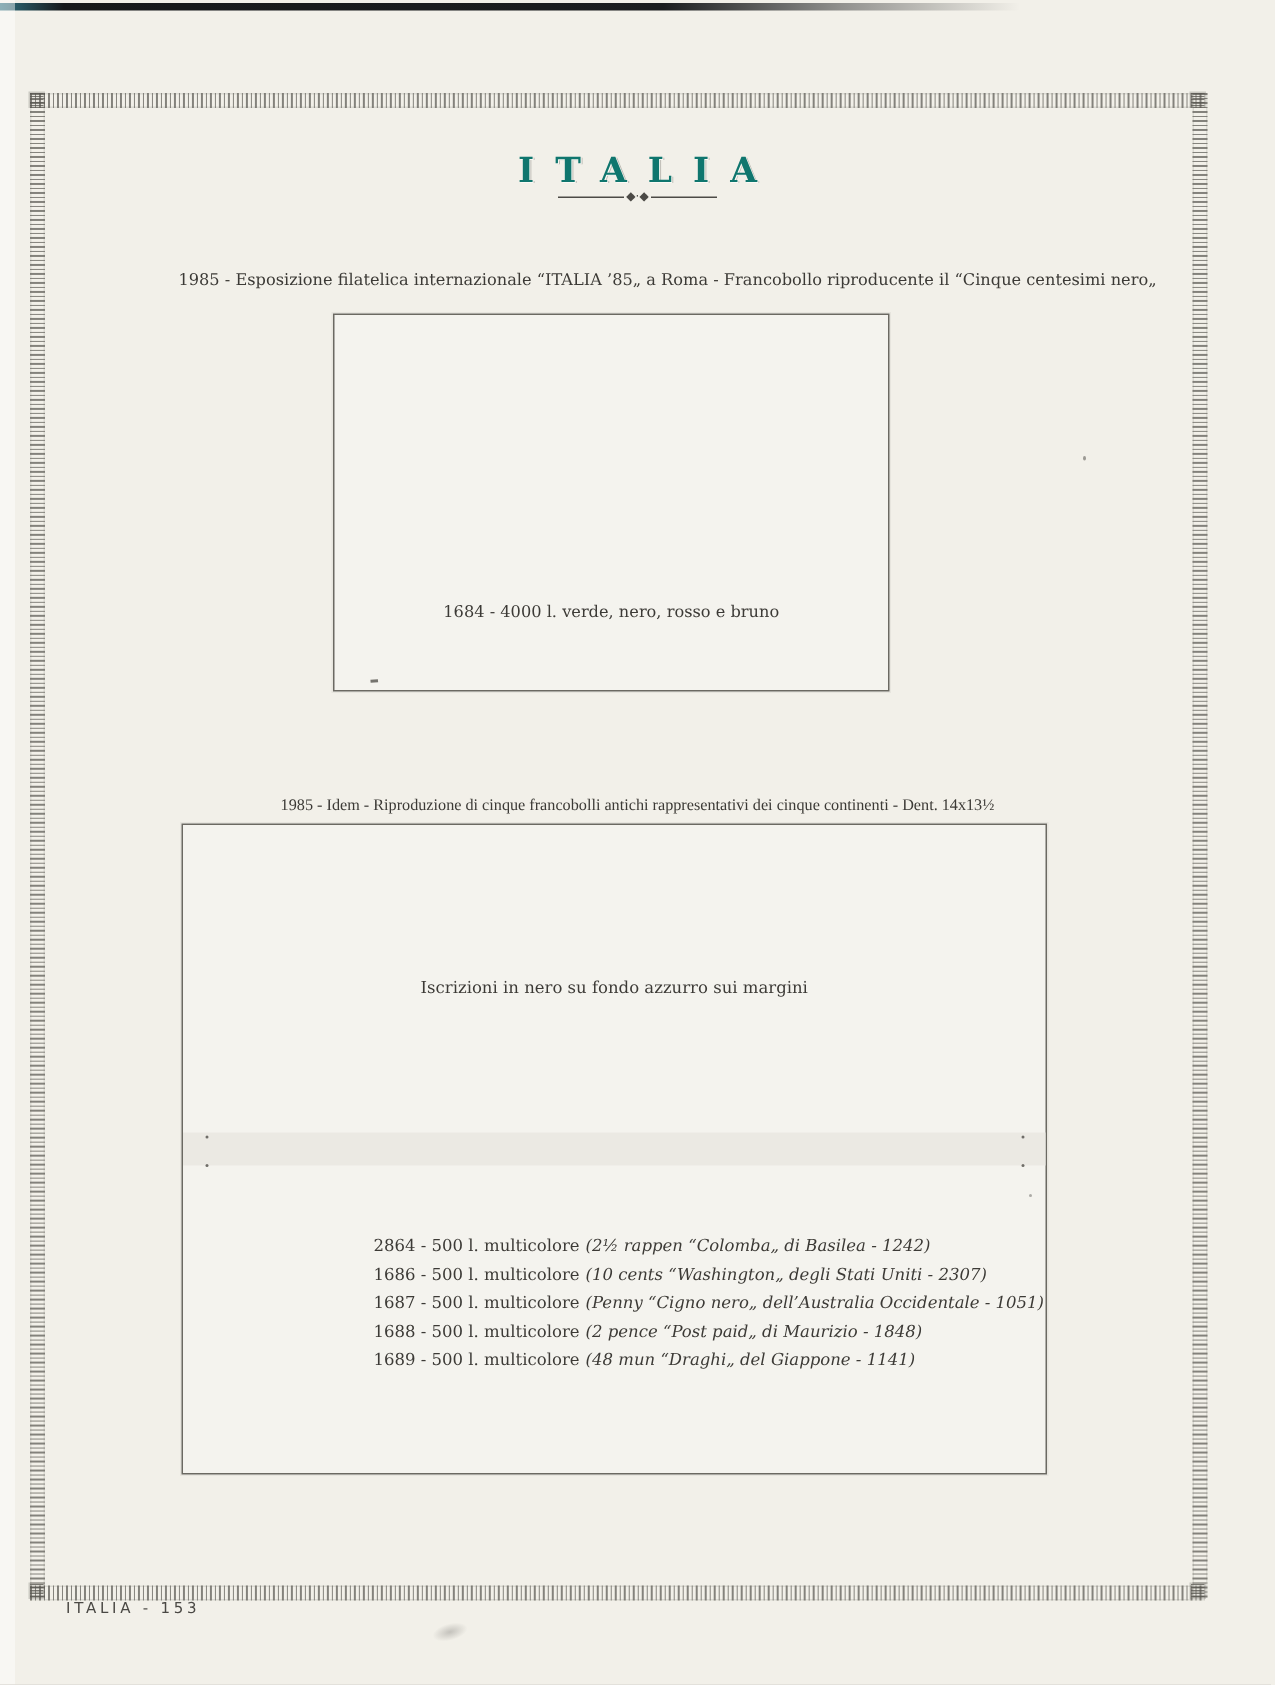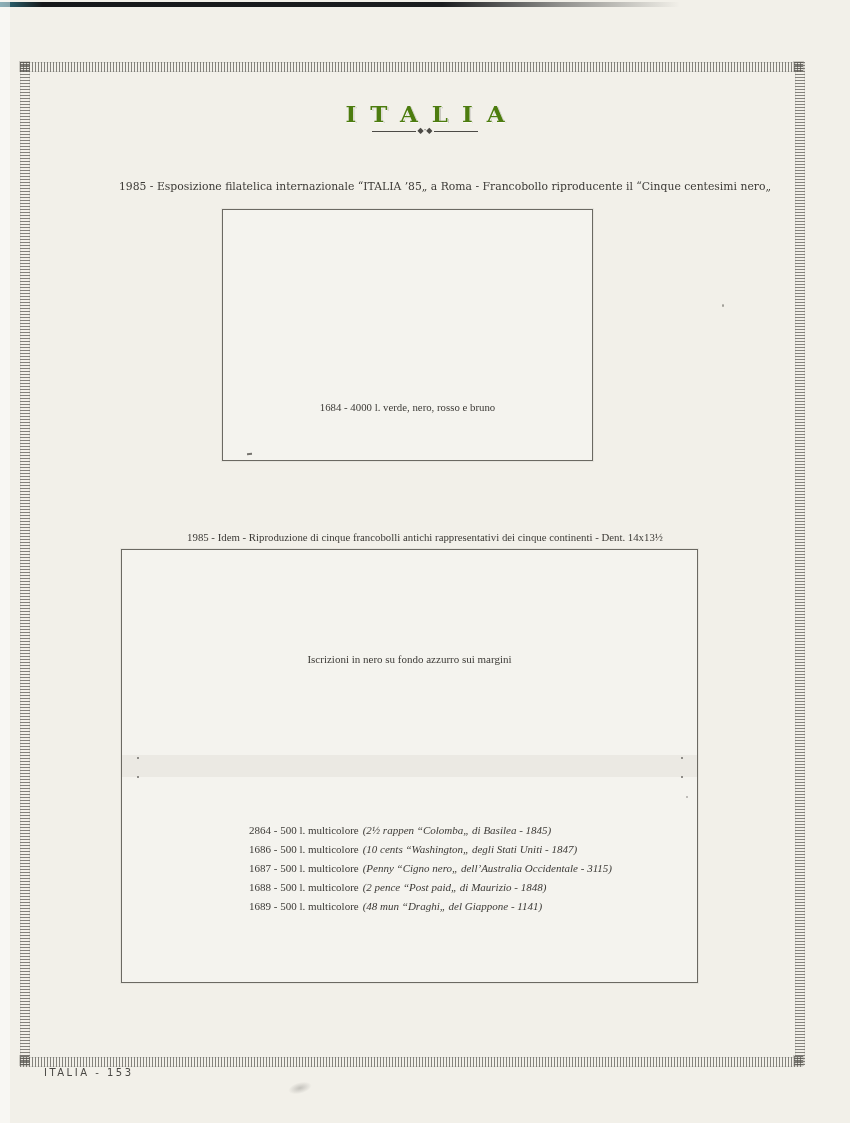--- a/index.html
+++ b/index.html
@@ -38,34 +38,33 @@
     background-image:repeating-linear-gradient(0deg, rgba(90,88,82,0.8) 0 1px, rgba(90,88,82,0.08) 1px 2px);
     outline:1px solid rgba(90,88,82,0.25);
   }
   .corner-tl { left:20px; top:62px; }  .corner-tr { left:794px; top:62px; }
   .corner-bl { left:20px; top:1056px; } .corner-br { left:794px; top:1056px; }
 
   
   .title {
     position:absolute; left:0; top:100px; width:100%; text-align:center;
     font-size:23px; font-weight:bold; letter-spacing:14px; padding-left:14px; box-sizing:border-box;
-    color:#4d7c0f; text-shadow:0.7px 0.7px 0 #fbfaf5, 1.3px 1.3px 0 rgba(60,58,54,0.30);
+    color:#0f766e; text-shadow:0.7px 0.7px 0 #fbfaf5, 1.3px 1.3px 0 rgba(60,58,54,0.30);
   }
   .orn { position:absolute; left:0; top:127px; width:100%; display:flex; align-items:center; justify-content:center; }
   .orn .line { width:44px; height:1px; background:#4c4a46; }
   .orn .mid  { font-size:8px; line-height:8px; color:#4c4a46; margin:0 2px; font-family:"DejaVu Sans", sans-serif; }
 
   .caption { position:absolute; width:100%; text-align:center; font-size:10.8px; line-height:12px; color:#3c3a36; }
   .caption-1 { top:181px;margin-left:20px; }
   .caption-2 { top:531px;font-family:Liberation Serif, serif; }
 
   .stamp-box {
     position:absolute; border:1px solid #6b6962; background:#f4f3ee;
     box-shadow:0 0 0 1px rgba(107,105,98,0.08);
-    font-family:Liberation Serif, serif;
   }
   .box-1 { left:222px; top:209px; width:369px; height:250px; }
   .box-2 { left:121px; top:549px; width:575px; height:432px; }
 
   .box1-caption { position:absolute; left:0; top:191px; width:100%; text-align:center; font-size:10.8px; }
   .box1-dash { position:absolute; left:24px; top:243px; width:5px; height:1.5px; background:#55534e; opacity:.8; transform:rotate(-4deg); }
 
   .sheet-note { position:absolute; left:0; top:100px; width:100%; text-align:center; font-size:11px; line-height:18px; }
   .placement-band { position:absolute; left:0; top:205px; width:100%; height:22px; background:#ebe9e3; }
   .band-dot { position:absolute; width:2px; height:2px; border-radius:50%; background:#6f6d68; }
@@ -131,27 +130,27 @@
       <div>Iscrizioni in nero su fondo azzurro sui margini</div>
     </div>
     <div class="placement-band"></div>
     <div class="band-dot dot-tl"></div>
     <div class="band-dot dot-bl"></div>
     <div class="band-dot dot-tr"></div>
     <div class="band-dot dot-br"></div>
 
     <div class="catalog-list">
       <div class="row">
-        <span>2864 - 500 l. multicolore</span><span class="detail">(2½ rappen “Colomba„ di Basilea - 1845)</span>
+        <span>2864 - 500 l. multicolore</span><span class="detail">(2½ rappen “Colomba„ di Basilea - 1242)</span>
       </div>
       <div class="row">
-        <span>1686 - 500 l. multicolore</span><span class="detail">(10 cents “Washington„ degli Stati Uniti - 1847)</span>
+        <span>1686 - 500 l. multicolore</span><span class="detail">(10 cents “Washington„ degli Stati Uniti - 2307)</span>
       </div>
       <div class="row">
-        <span>1687 - 500 l. multicolore</span><span class="detail">(Penny “Cigno nero„ dell’Australia Occidentale - 3115)</span>
+        <span>1687 - 500 l. multicolore</span><span class="detail">(Penny “Cigno nero„ dell’Australia Occidentale - 1051)</span>
       </div>
       <div class="row">
         <span>1688 - 500 l. multicolore</span><span class="detail">(2 pence “Post paid„ di Maurizio - 1848)</span>
       </div>
       <div class="row">
         <span>1689 - 500 l. multicolore</span><span class="detail">(48 mun “Draghi„ del Giappone - 1141)</span>
       </div>
     </div>
   </div>
 

